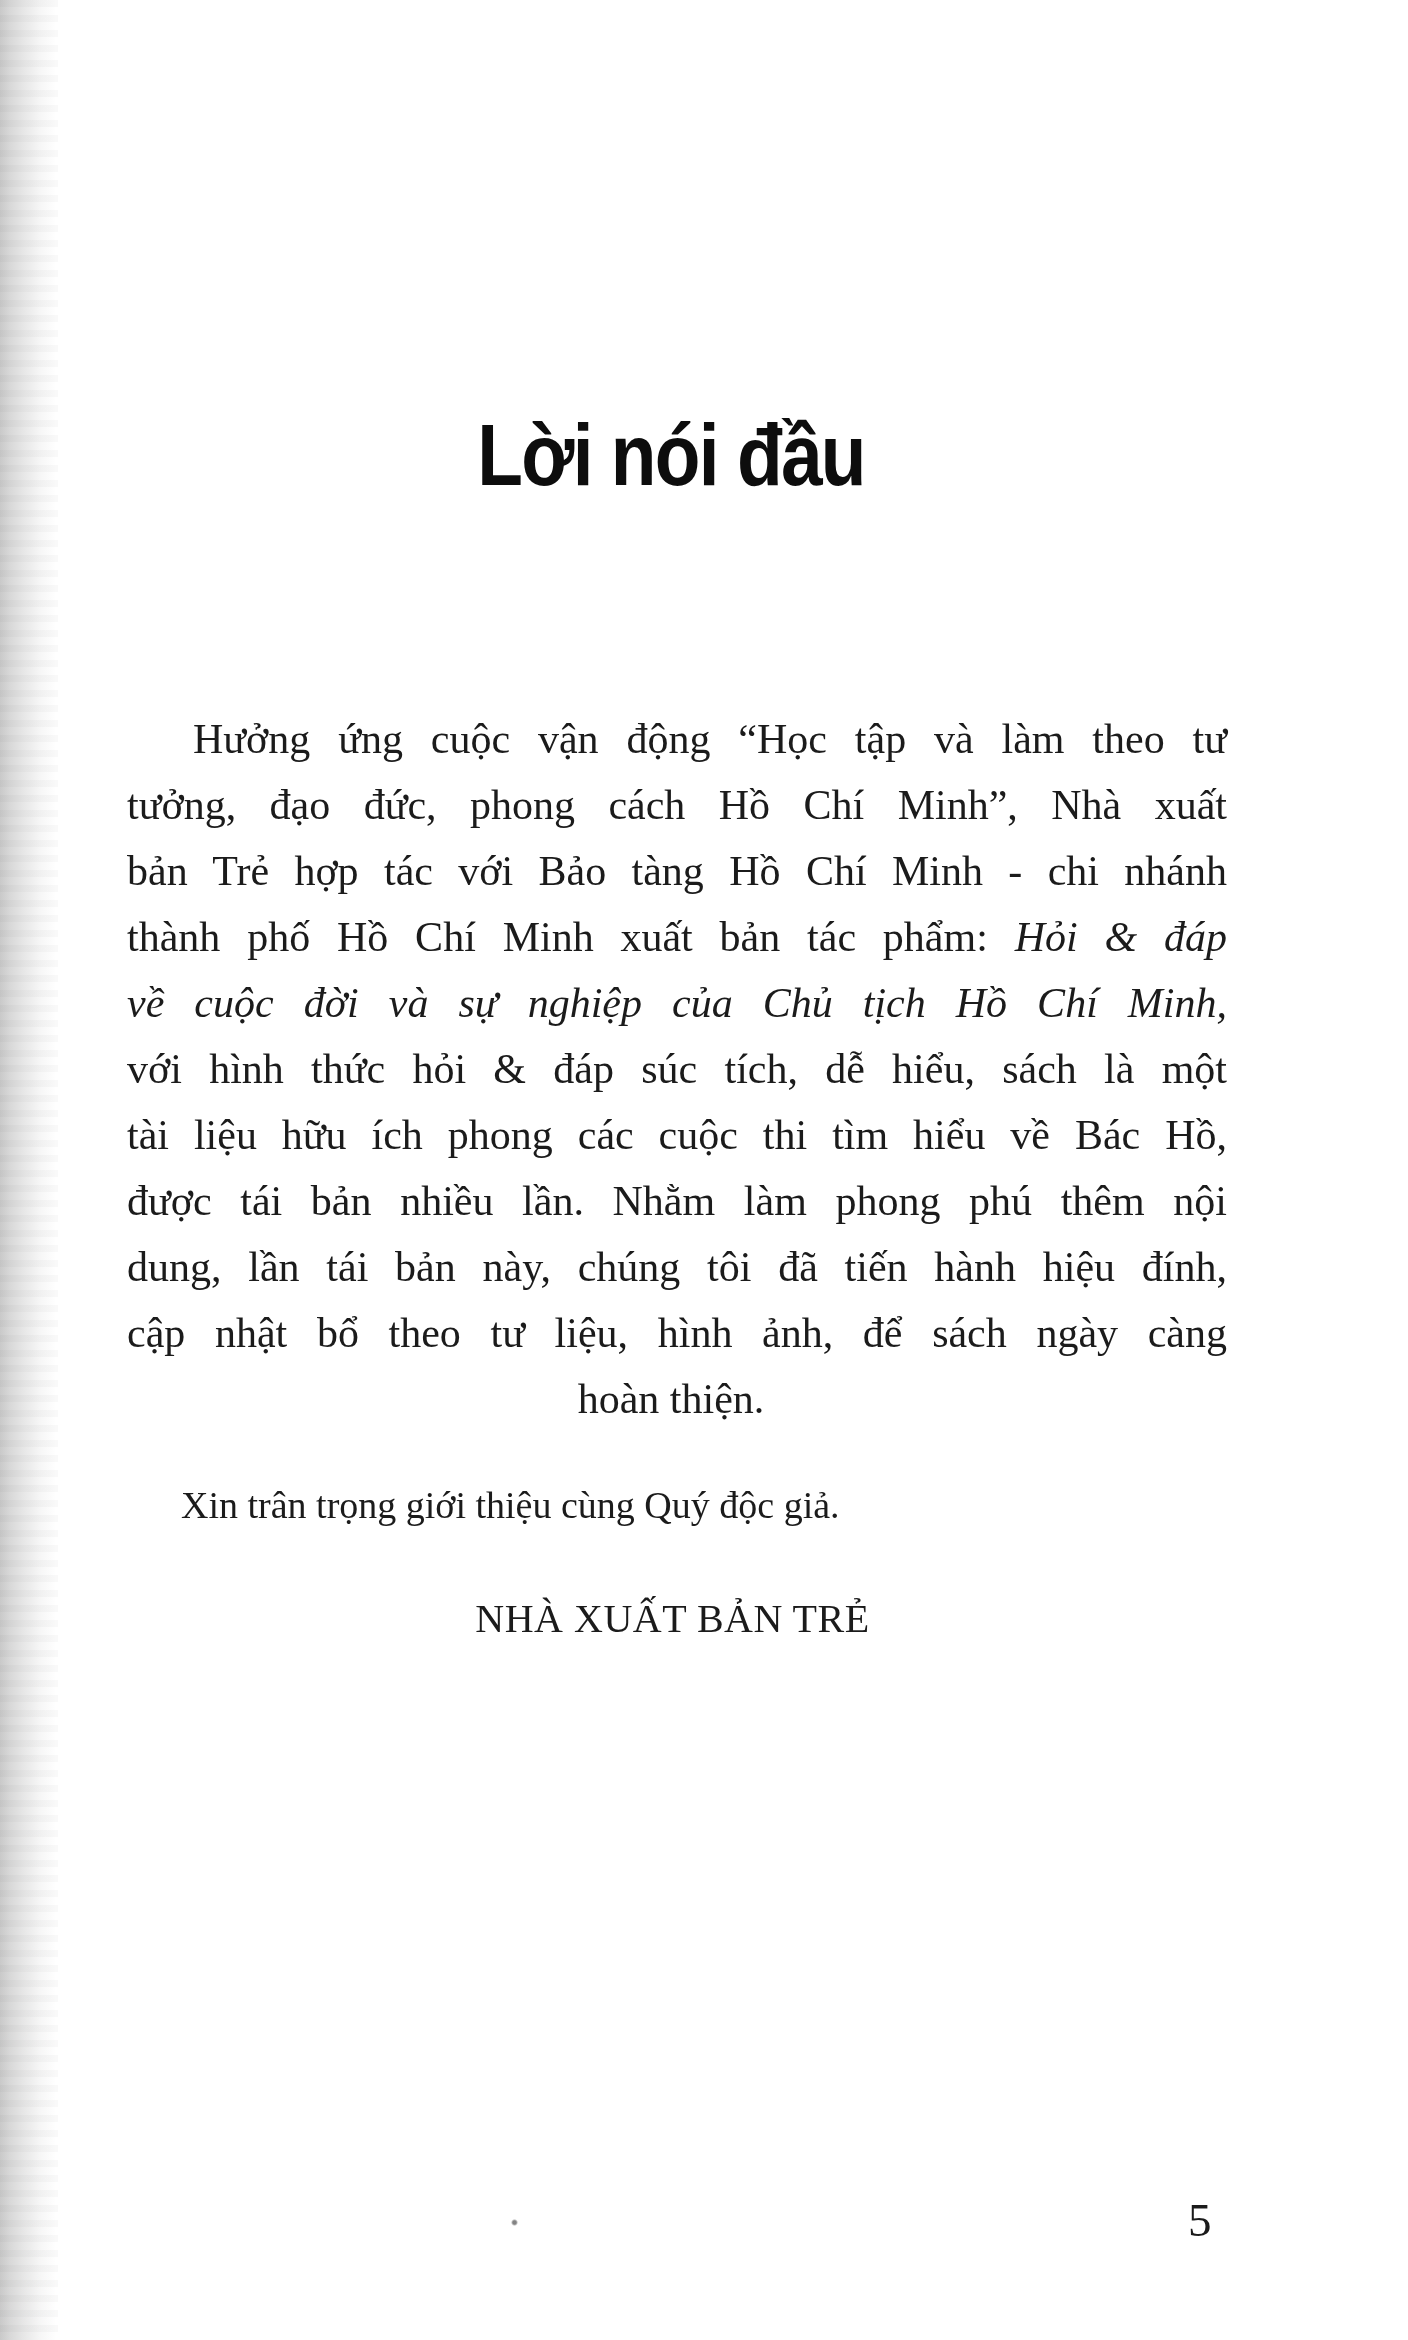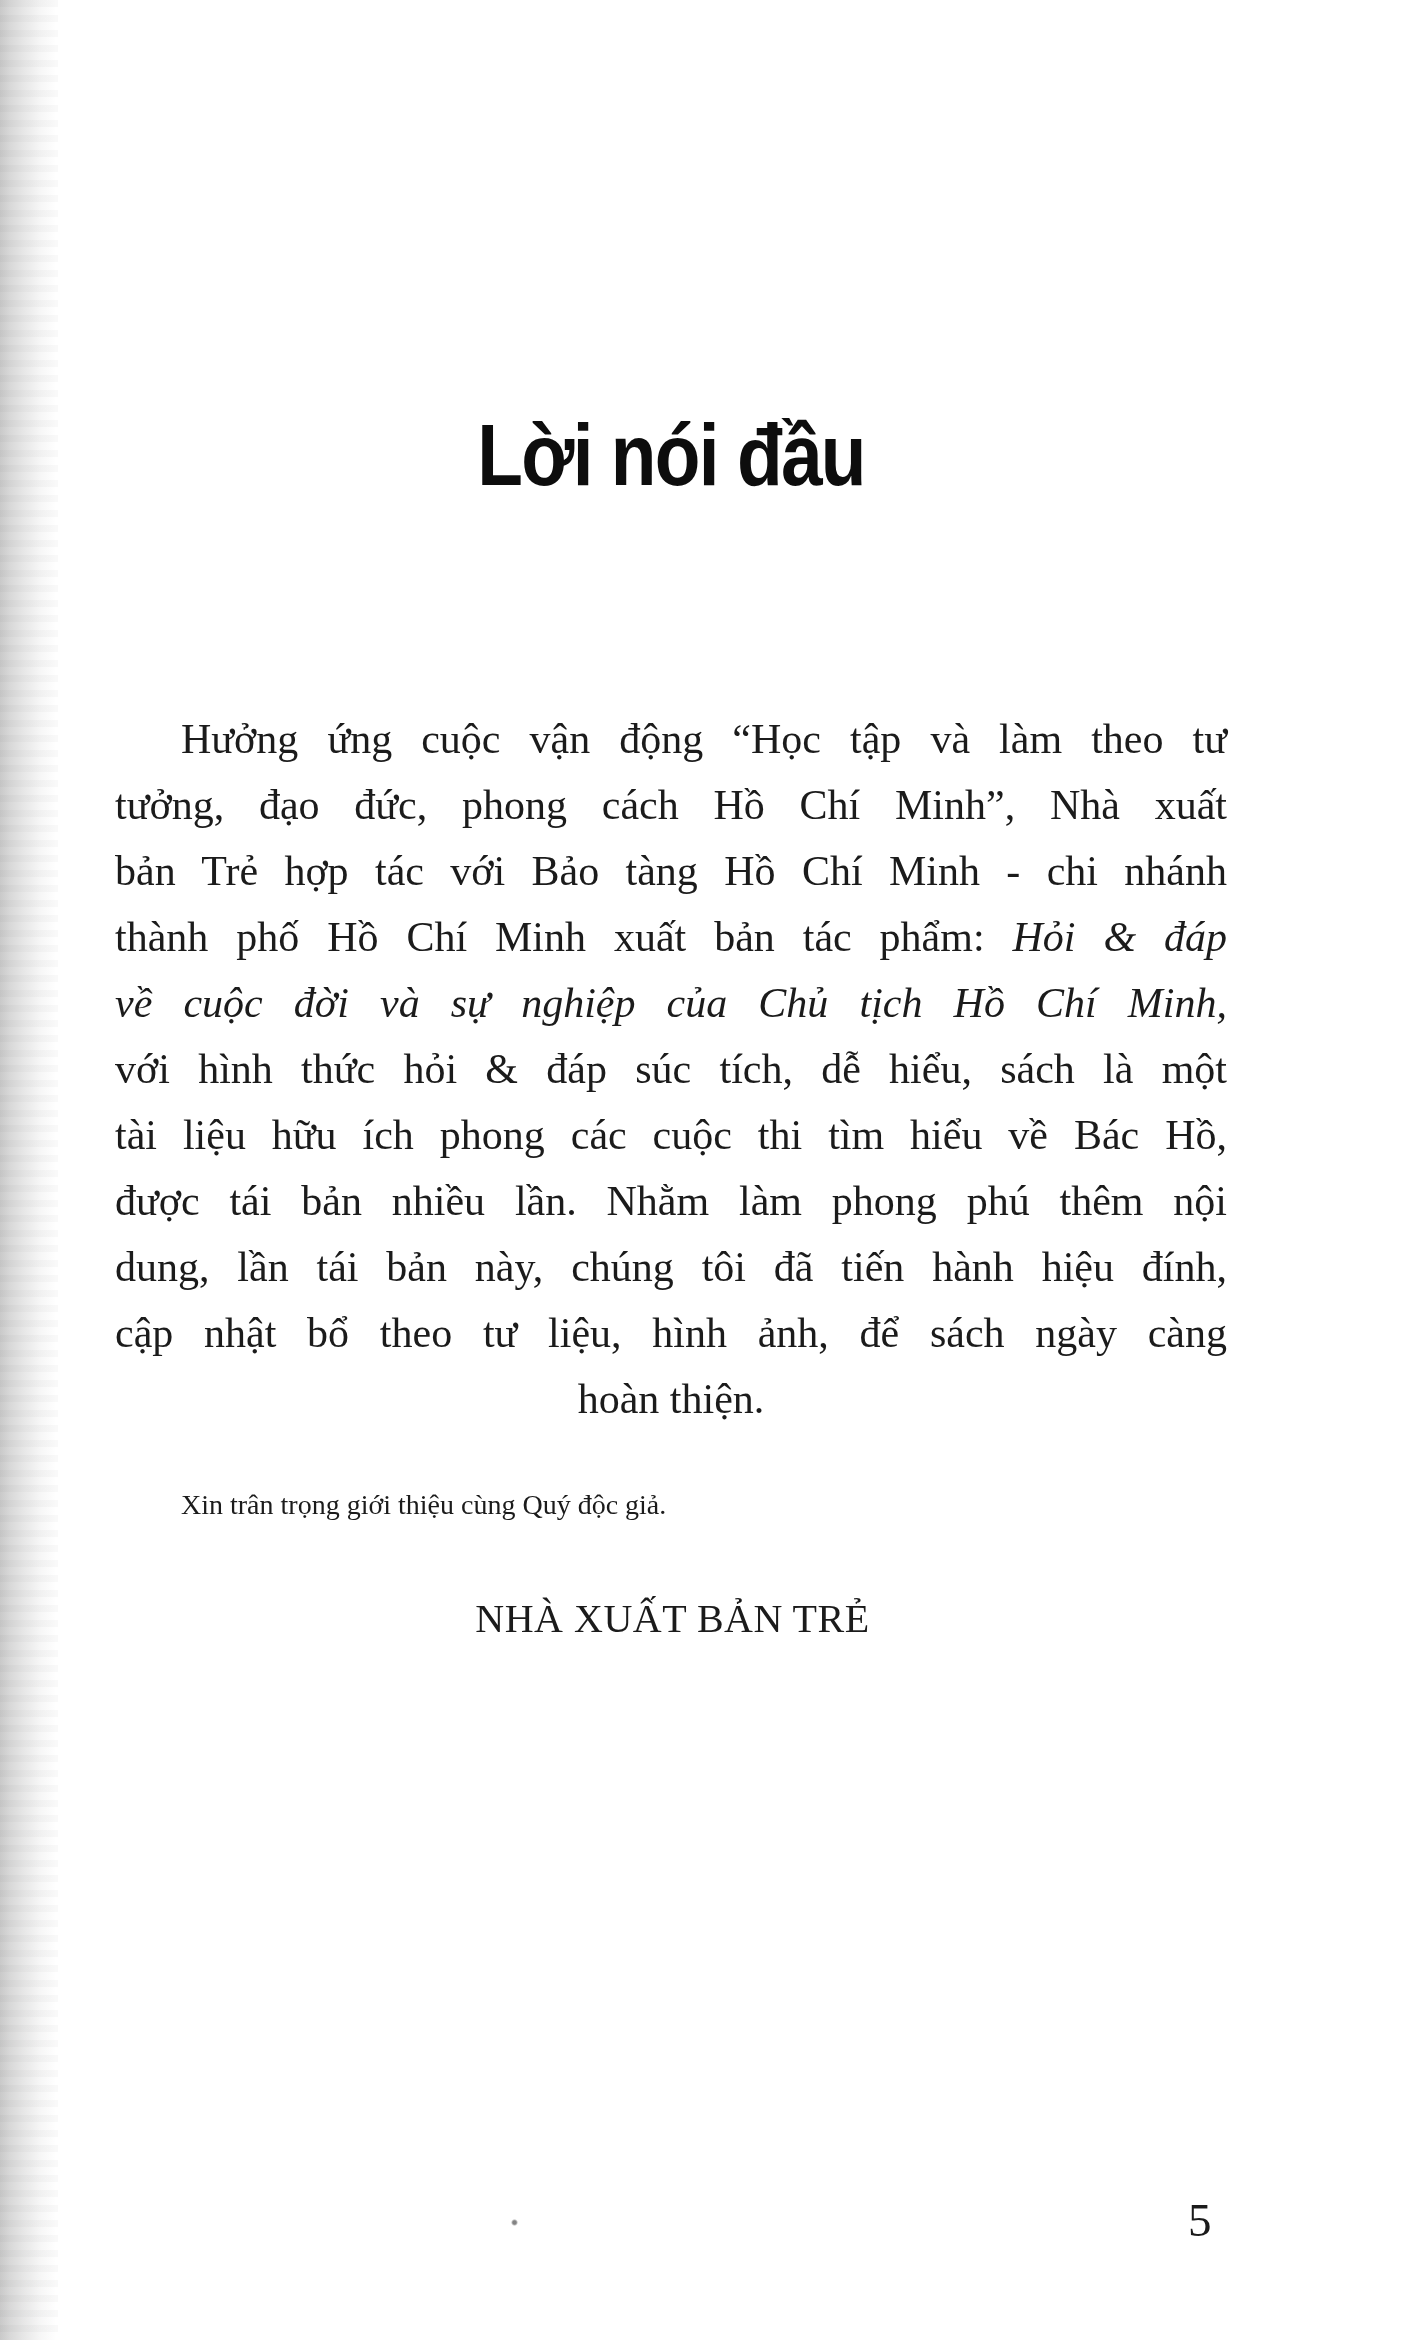--- a/index.html
+++ b/index.html
@@ -45,30 +45,31 @@
     line-height:66px;
   }
   .line{
     height:66px;
     white-space:nowrap;
     text-align:center;
   }
   .line.j{
     text-align:justify;
     text-align-last:justify;
+    margin-left:12px;
   }
   .line.ind{
     text-indent:66px;
   }
   .it{font-style:italic;}
   .para2{
     position:absolute;
     left:115px;top:1472px;width:1112px;
     margin:0;
-    font-size:28px;
+    font-size:38px;
     line-height:66px;
     text-indent:66px;
     white-space:nowrap;
   }
   .signature{
     position:absolute;
     left:115px;top:1594px;width:1115px;
     text-align:center;
     font-size:40px;
     line-height:50px;

